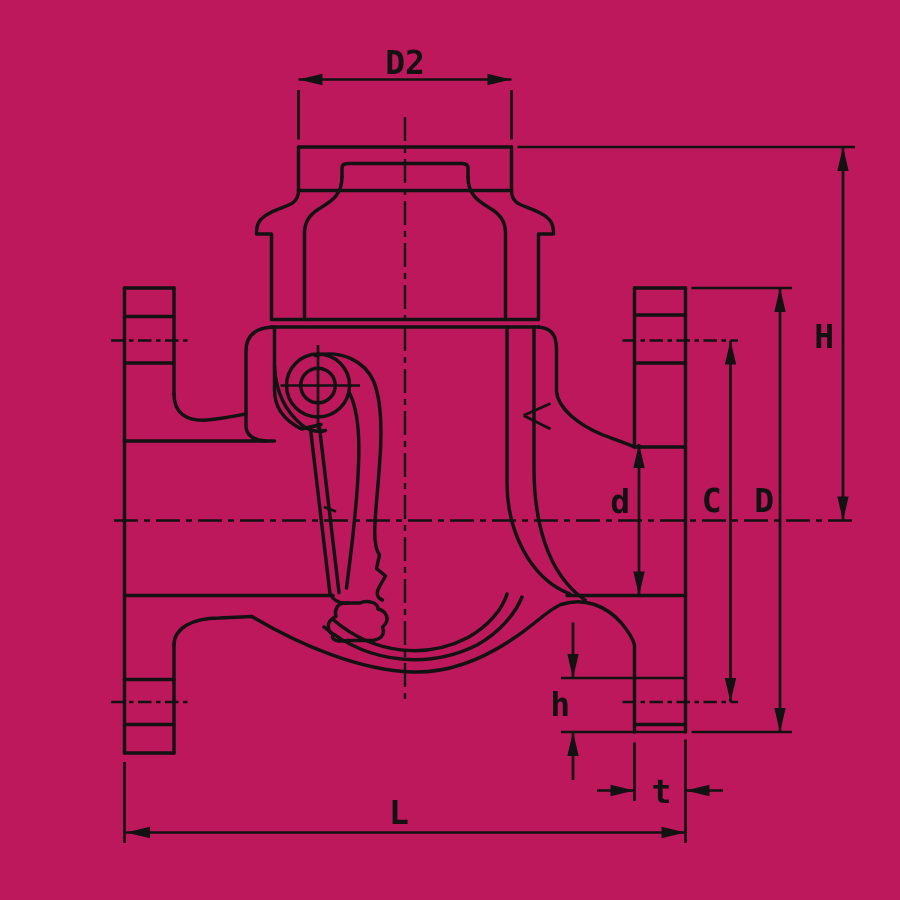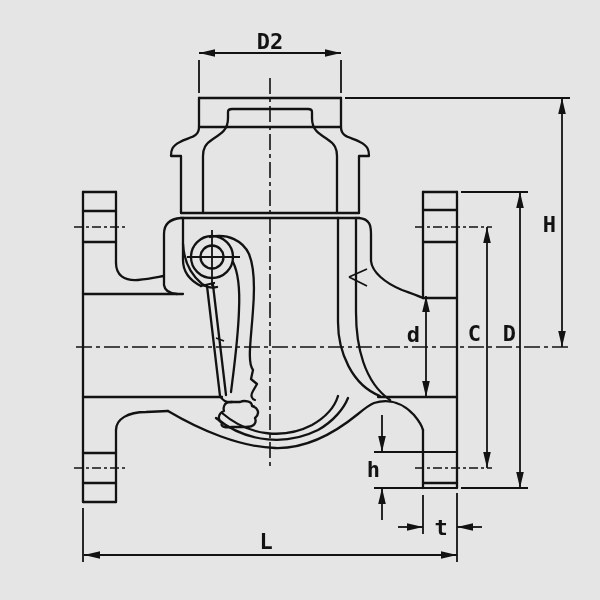--- a/index.html
+++ b/index.html
@@ -1,16 +1,16 @@
 <!DOCTYPE html>
 <html><head>
 <meta charset="utf-8">
 <style>
   html,body{margin:0;padding:0;background:#ffffff;}
-  .stage{width:600px;height:600px;background:#e5e5e5;position:relative;overflow:hidden;}
+  .stage{width:600px;height:600px;background:#be185d;position:relative;overflow:hidden;}
   svg{display:block;}
   .obj{fill:none;stroke:#121212;stroke-width:2.3;stroke-linecap:round;stroke-linejoin:round;}
   .thin{fill:none;stroke:#121212;stroke-width:1.8;stroke-linecap:butt;}
   .cl{fill:none;stroke:#121212;stroke-width:1.6;stroke-dasharray:16 4 4 4;}
   .bolt{fill:none;stroke:#121212;stroke-width:1.7;stroke-dasharray:9 3 3 3;}
   .ah{fill:#121212;stroke:none;}
   .dimtext{font-family:"DejaVu Sans Mono","Liberation Mono",monospace;font-weight:700;font-size:22px;fill:#121212;}
 </style>
 </head>
 <body>

